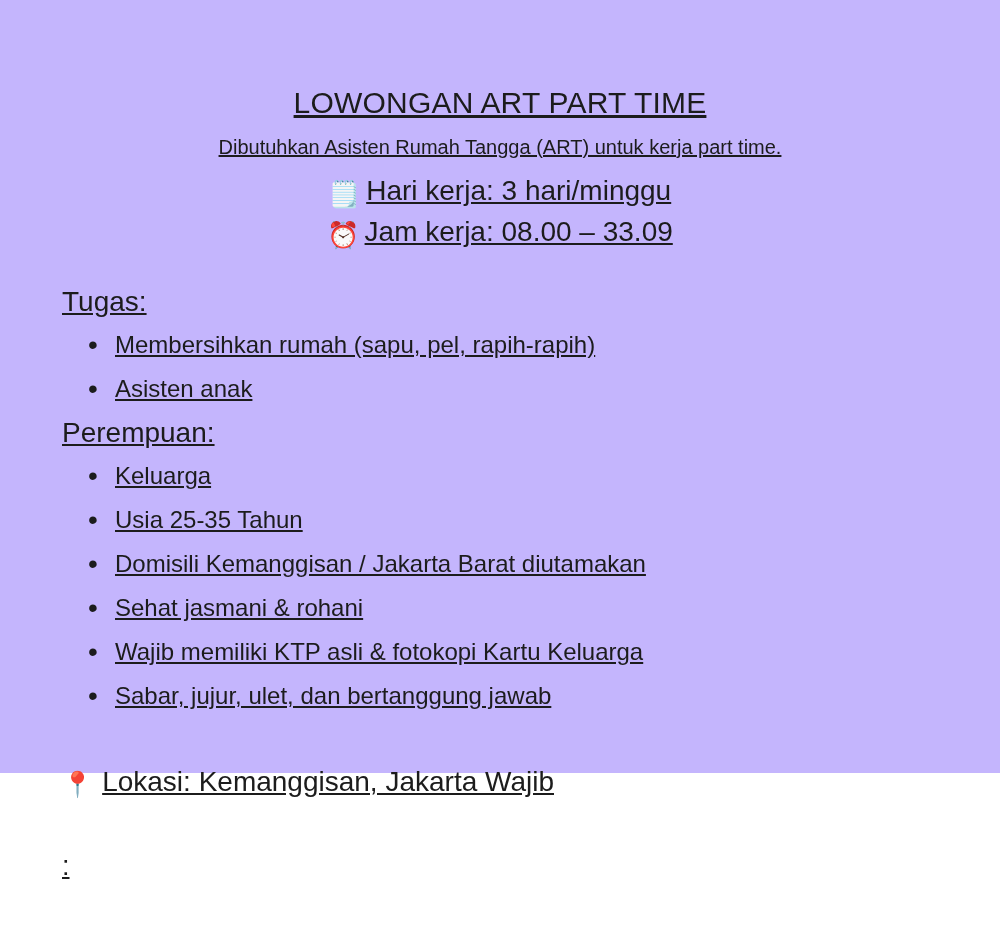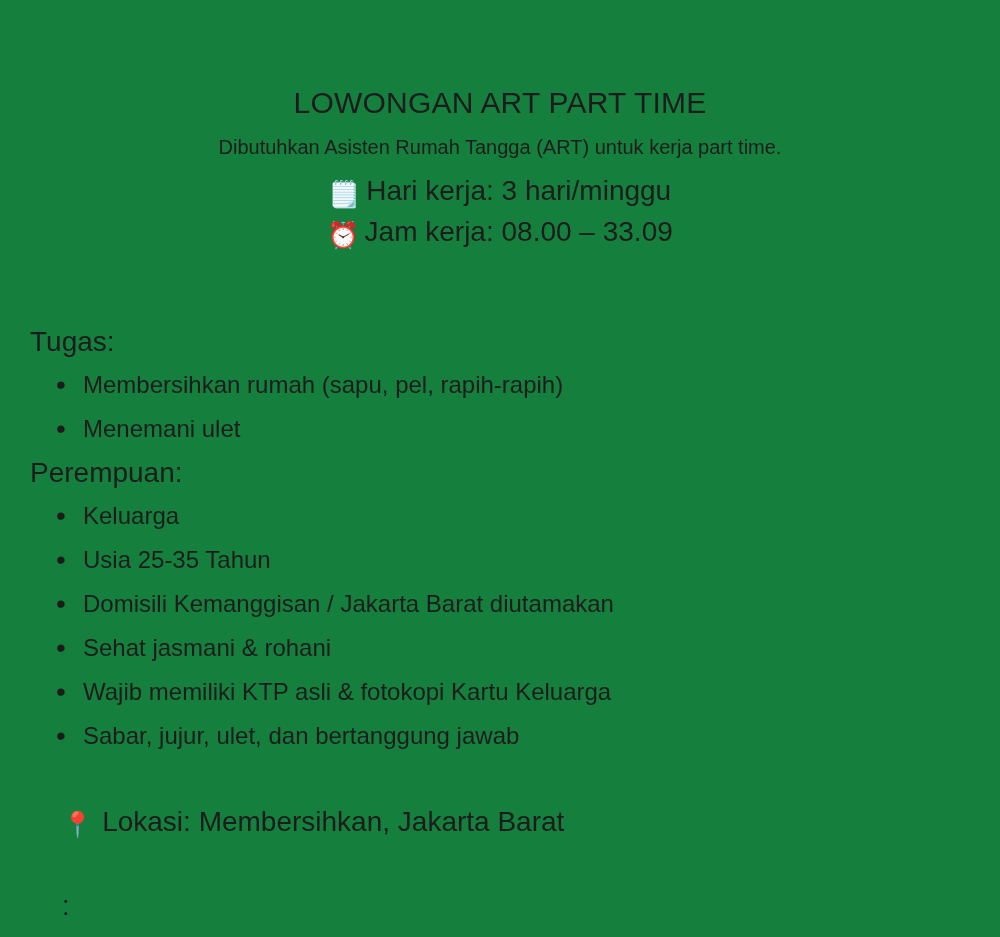--- a/index.html
+++ b/index.html
@@ -13,23 +13,24 @@
     height: 937px;
     font-family: "Liberation Sans", "DejaVu Sans", sans-serif;
     color: #1c1c1c;
     -webkit-font-smoothing: antialiased;
     overflow: hidden;
   }
 
   .page {
     position: relative;
     width: 1000px;
-    height: 937px;
-    background: #15803d;
+    height: 773px;
+    background: #c4b5fd;
     box-sizing: border-box;
+    text-decoration: underline;
   }
 
   
   .header-block {
     padding-top: 84px;
     text-align: center;
   }
   .doc-title {
     font-size: 30px;
     line-height: 38px;
@@ -56,23 +57,23 @@
   .meta-line .emoji {
     font-size: 26px;
     line-height: 1;
     display: inline-block;
     vertical-align: -3px;
     margin-right: 5px;
   }
 
   
   .body-block {
-    padding-left: 30px;
+    padding-left: 62px;
     padding-right: 40px;
-    margin-top: 68px;
+    margin-top: 28px;
   }
   .section-label {
     font-size: 28px;
     line-height: 43px;
     font-weight: 400;
     margin: 0;
     color: #1c1c1c;
   }
   ul.bullets {
     list-style: none;
@@ -146,35 +147,35 @@
     </p>
 
   </div>
 
   <div class="body-block">
 
     <p class="section-label">Tugas:</p>
 
     <ul class="bullets">
       <li>Membersihkan rumah (sapu, pel, rapih-rapih)</li>
-      <li>Menemani ulet</li>
+      <li>Asisten anak</li>
     </ul>
 
     <p class="section-label">Perempuan:</p>
 
     <ul class="bullets">
       <li>Keluarga</li>
       <li>Usia 25-35 Tahun</li>
       <li>Domisili Kemanggisan / Jakarta Barat diutamakan</li>
       <li>Sehat jasmani &amp; rohani</li>
       <li>Wajib memiliki KTP asli &amp; fotokopi Kartu Keluarga</li>
       <li>Sabar, jujur, ulet, dan bertanggung jawab</li>
     </ul>
 
   </div>
 
   <p class="location-line">
-    <span class="emoji">📍</span><span>Lokasi: Membersihkan, Jakarta Barat</span>
+    <span class="emoji">📍</span><span>Lokasi: Kemanggisan, Jakarta Wajib</span>
   </p>
 
   <p class="trailing-line">:</p>
 
 </div>
 
 </body></html>

